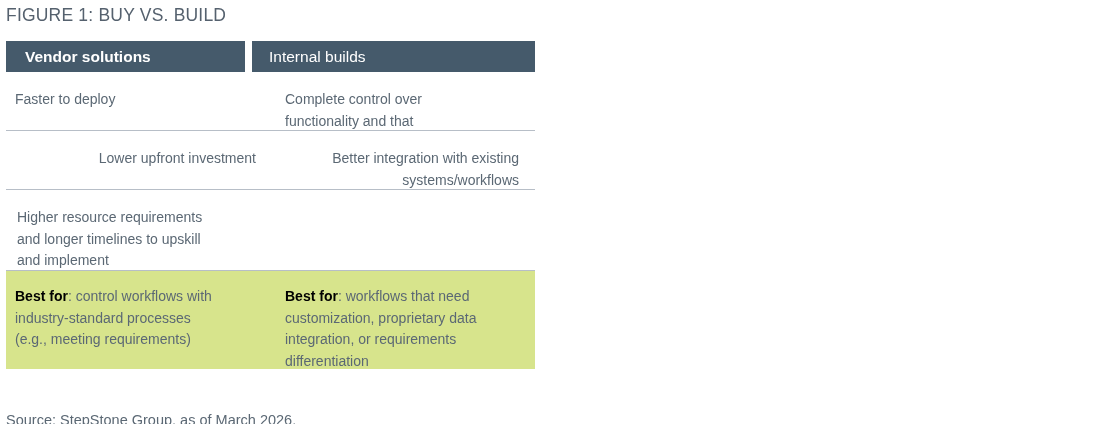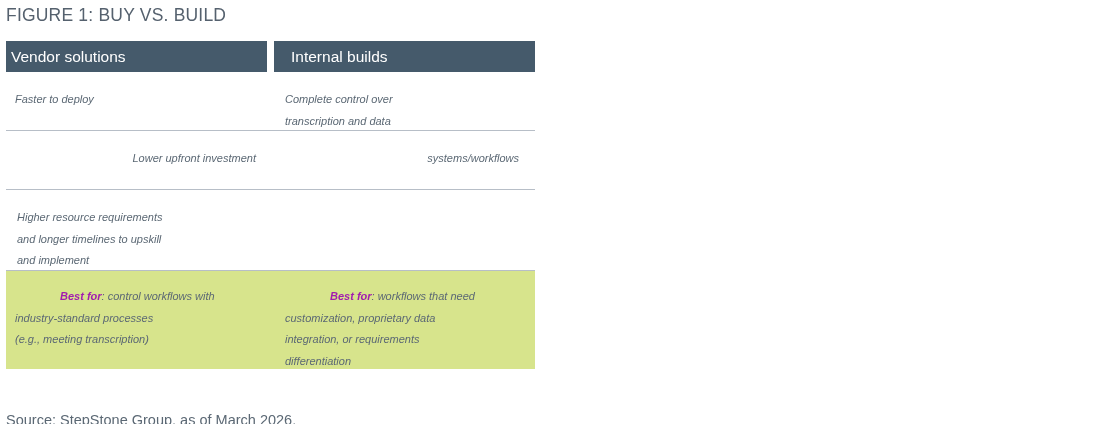--- a/index.html
+++ b/index.html
@@ -49,22 +49,23 @@
   .th {
     background: #455a6b;
     color: #ffffff;
     font-size: 15.5px;
     display: flex;
     align-items: center;
     box-sizing: border-box;
     height: 31px;
   }
   .th.col-a {
-    width: 261px;
-    padding-left: 5px;
+    width: 239px;
+    padding-left: 19px;
+    font-weight: bold;
   }
   .th-gap {
     width: 7px;
     background: #ffffff;
   }
   .th.col-b {
     width: 261px;
     padding-left: 17px;
     flex: 1 1 auto;
   }
@@ -77,24 +78,23 @@
   .tbody-row.last {
     border-bottom: none;
   }
   .tbody-row.highlight {
     background: #d7e48c;
     border-bottom: none;
   }
 
   .td {
     box-sizing: border-box;
-    font-size: 11px;
+    font-size: 14px;
     line-height: 21.5px;
     color: #5b6874;
-    font-style: italic;
   }
   .td.col-a {
     width: 268px;
     padding-left: 9px;
     padding-right: 18px;
   }
   .td.col-b {
     width: 261px;
     padding-left: 11px;
     padding-right: 16px;
@@ -109,22 +109,21 @@
 
   .row-1 { height: 59px; }
   .row-2 { height: 59px; }
   .row-3 { height: 81px; }
   .row-4 { height: 98px; }
 
   .cell-line { display: block; }
 
   .bold-lead {
     font-weight: bold;
-    color: #a21caf;
-    margin-left: 45px;
+    color: #000000;
   }
 
   
   .source-note {
     position: absolute;
     left: 6px;
     top: 412px;
     font-size: 14.5px;
     color: #5b6874;
     white-space: nowrap;
@@ -144,46 +143,47 @@
       <div class="th-gap"></div>
       <div class="th col-b">Internal builds</div>
     </div>
 
     <div class="tbody-row row-1">
       <div class="td col-a">
         <span class="cell-line">Faster to deploy</span>
       </div>
       <div class="td col-b">
         <span class="cell-line">Complete control over</span>
-        <span class="cell-line">transcription and data</span>
+        <span class="cell-line">functionality and that</span>
       </div>
     </div>
 
     <div class="tbody-row row-2">
       <div class="td col-a">
         <span class="cell-line">Lower upfront investment</span>
       </div>
       <div class="td col-b">
+        <span class="cell-line">Better integration with existing</span>
         <span class="cell-line">systems/workflows</span>
       </div>
     </div>
 
     <div class="tbody-row row-3">
       <div class="td col-b">
         <span class="cell-line">Higher resource requirements</span>
         <span class="cell-line">and longer timelines to upskill</span>
         <span class="cell-line">and implement</span>
       </div>
     </div>
 
     <div class="tbody-row row-4 highlight last">
       <div class="td col-a">
         <span class="cell-line"><span class="bold-lead">Best for</span><span>: control workflows with</span></span>
         <span class="cell-line">industry-standard processes</span>
-        <span class="cell-line">(e.g., meeting transcription)</span>
+        <span class="cell-line">(e.g., meeting requirements)</span>
       </div>
       <div class="td col-b">
         <span class="cell-line"><span class="bold-lead">Best for</span><span>: workflows that need</span></span>
         <span class="cell-line">customization, proprietary data</span>
         <span class="cell-line">integration, or requirements</span>
         <span class="cell-line">differentiation</span>
       </div>
     </div>
 
   </div>

